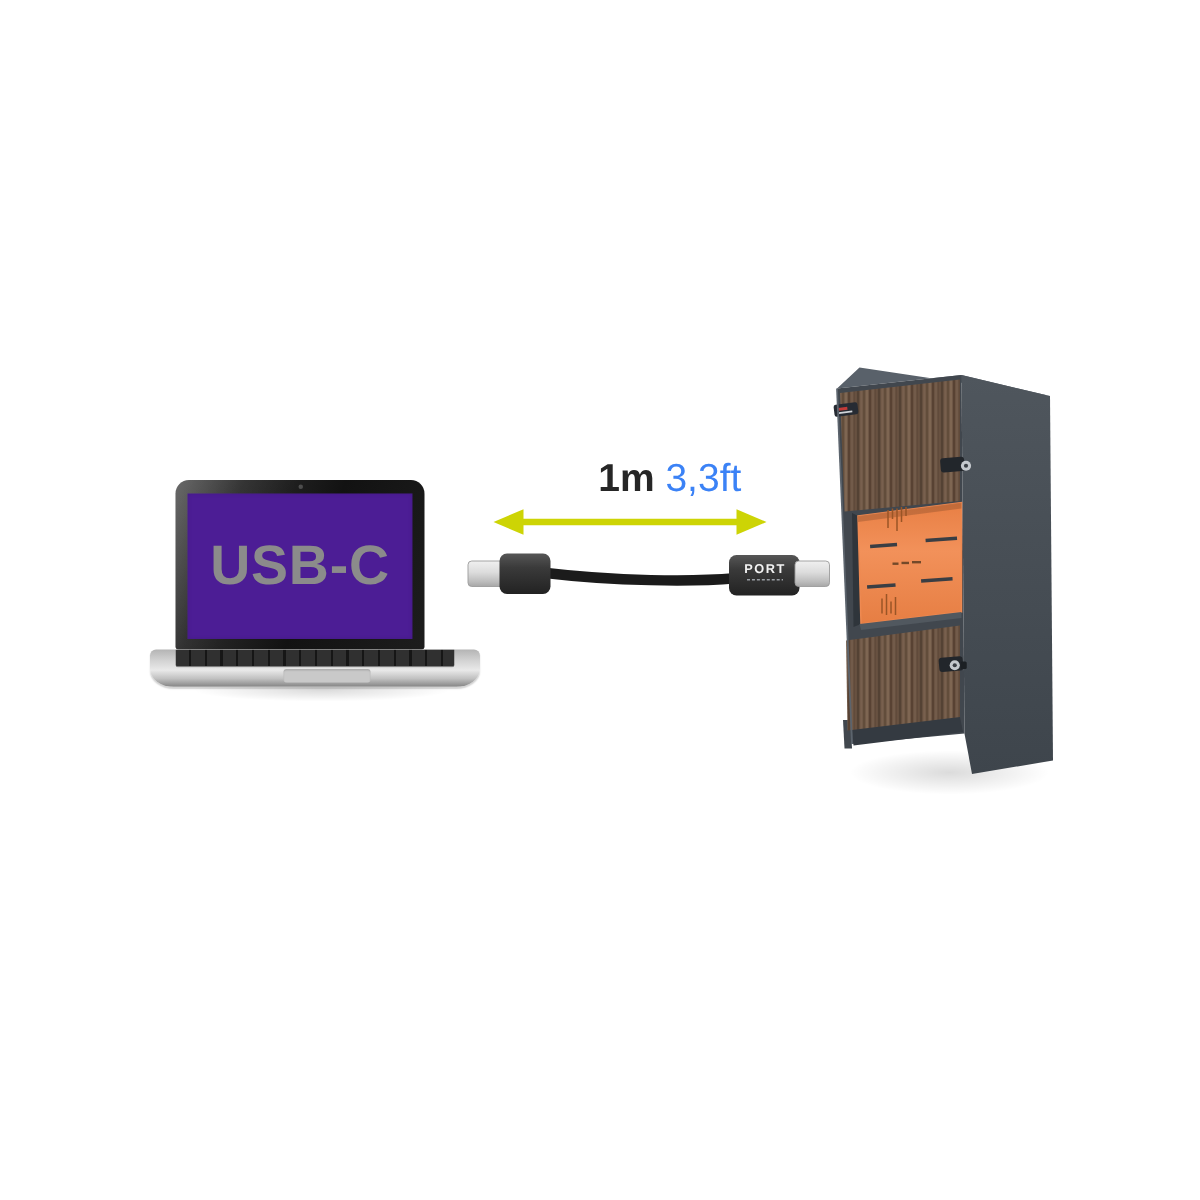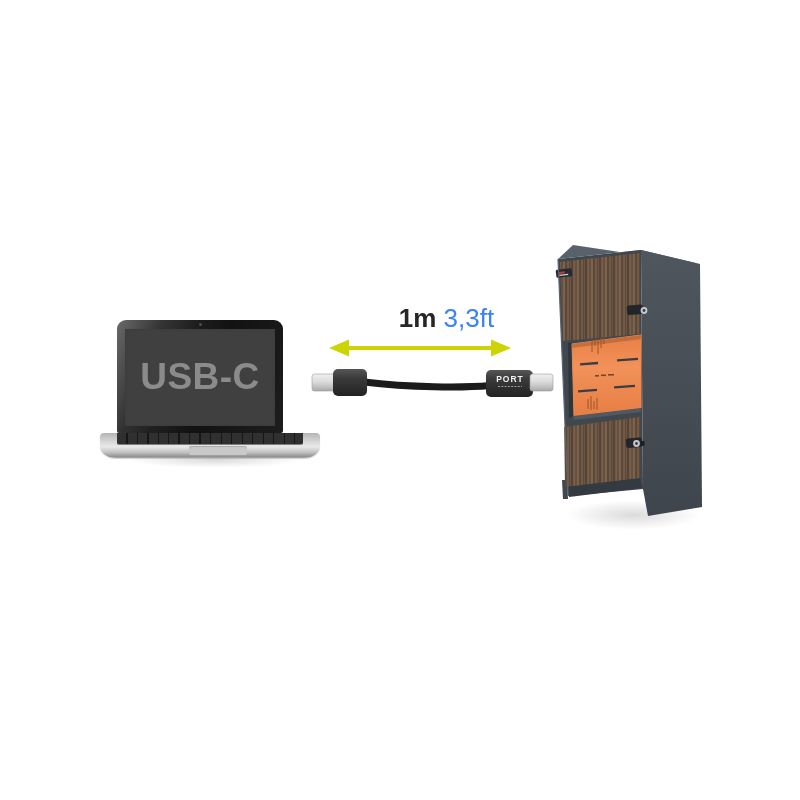--- a/index.html
+++ b/index.html
@@ -20,21 +20,21 @@
   }
   .laptop-bezel:after{ 
     content:"";position:absolute;inset:0;border-radius:9px 9px 2px 2px;
     background:linear-gradient(115deg,rgba(255,255,255,.10) 0%,rgba(255,255,255,0) 38%);
     pointer-events:none;
   }
   .laptop-camera{
     left:199px;top:323px;width:3px;height:3px;border-radius:50%;background:#4d4d4d;
   }
   .laptop-display{
-    left:125px;top:329px;width:150px;height:97px;background:#404040;
+    left:125px;top:329px;width:150px;height:97px;background:#4c1d95;
     display:flex;align-items:center;justify-content:center;
     box-shadow:inset 0 0 3px rgba(0,0,0,.12);
   }
   .screen-label{
     font-weight:bold;font-size:37px;letter-spacing:.5px;line-height:1;
     transform:translateY(-1px);
   }
   .laptop-base{
     left:100px;top:433px;width:220px;height:25px;
     background:linear-gradient(180deg,#b4b4b4 0%,#d3d3d3 30%,#e9e9e9 55%,#c0c0c0 78%,#8e8e8e 96%,#b5b5b5 100%);

